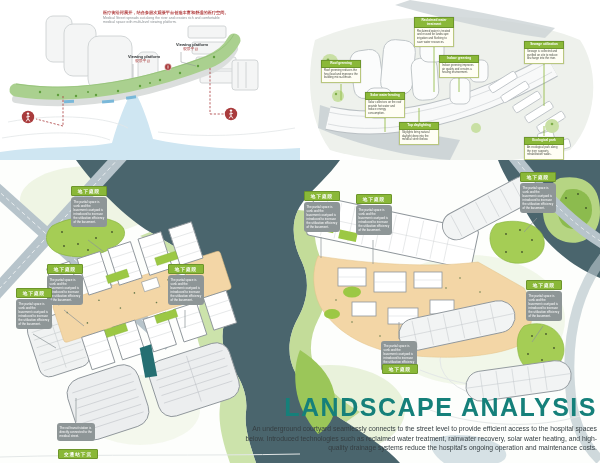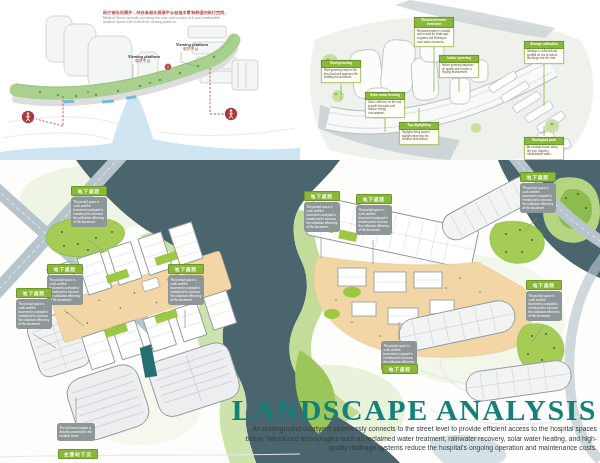--- a/index.html
+++ b/index.html
@@ -29,22 +29,22 @@
              font-size:2.8px;line-height:1.3;padding:1.5px 2px;}
 
   
   .chip{position:absolute;width:34px;background:#8ab838;border:0.5px solid #6d962b;
         color:#fff;font-size:4.6px;font-weight:bold;text-align:center;
         padding:1.5px 0;letter-spacing:1px;border-radius:1px;}
   .note{position:absolute;width:31px;background:#8e9697;border-radius:3px;color:#fff;
         font-size:3px;line-height:1.35;padding:3px 2.5px;}
 
   
-  .analysis-title{position:absolute;right:3px;top:233px;font-size:30px;font-weight:bold;
-                  letter-spacing:1.5px;color:#15807a;white-space:nowrap;font-family:Liberation Serif, serif;}
+  .analysis-title{position:absolute;right:3px;top:233px;font-size:25px;font-weight:bold;
+                  letter-spacing:1.5px;color:#15807a;white-space:nowrap;}
   .analysis-body{position:absolute;right:3px;top:264px;width:392px;text-align:right;
                  font-size:6.8px;line-height:1.42;color:#353e42;}
 </style>
 </head>
 <body>
 
 <div class="board">
 
   <div class="panel panel-tl">
     <svg width="300" height="160" viewBox="0 0 300 160">

